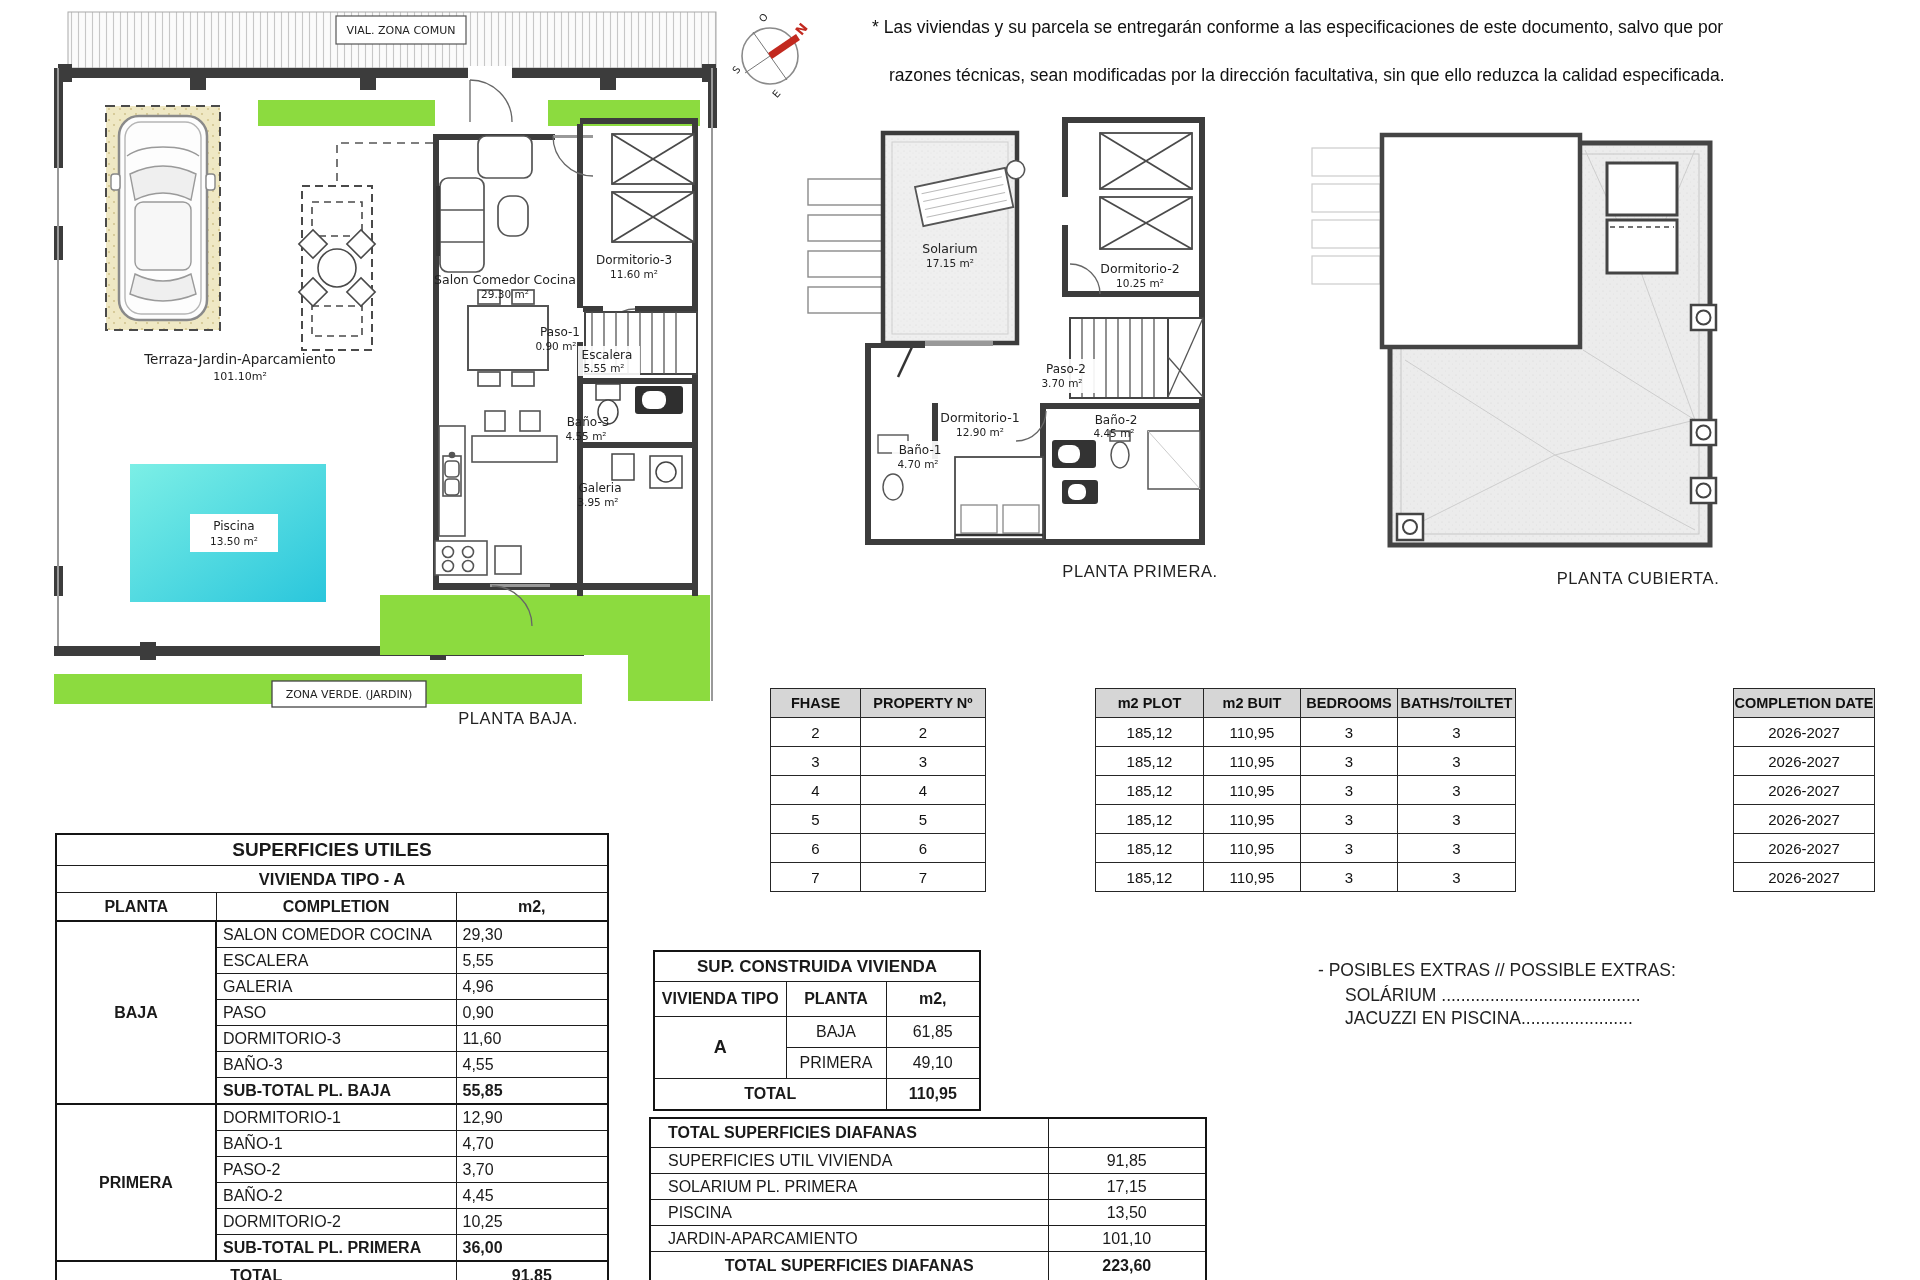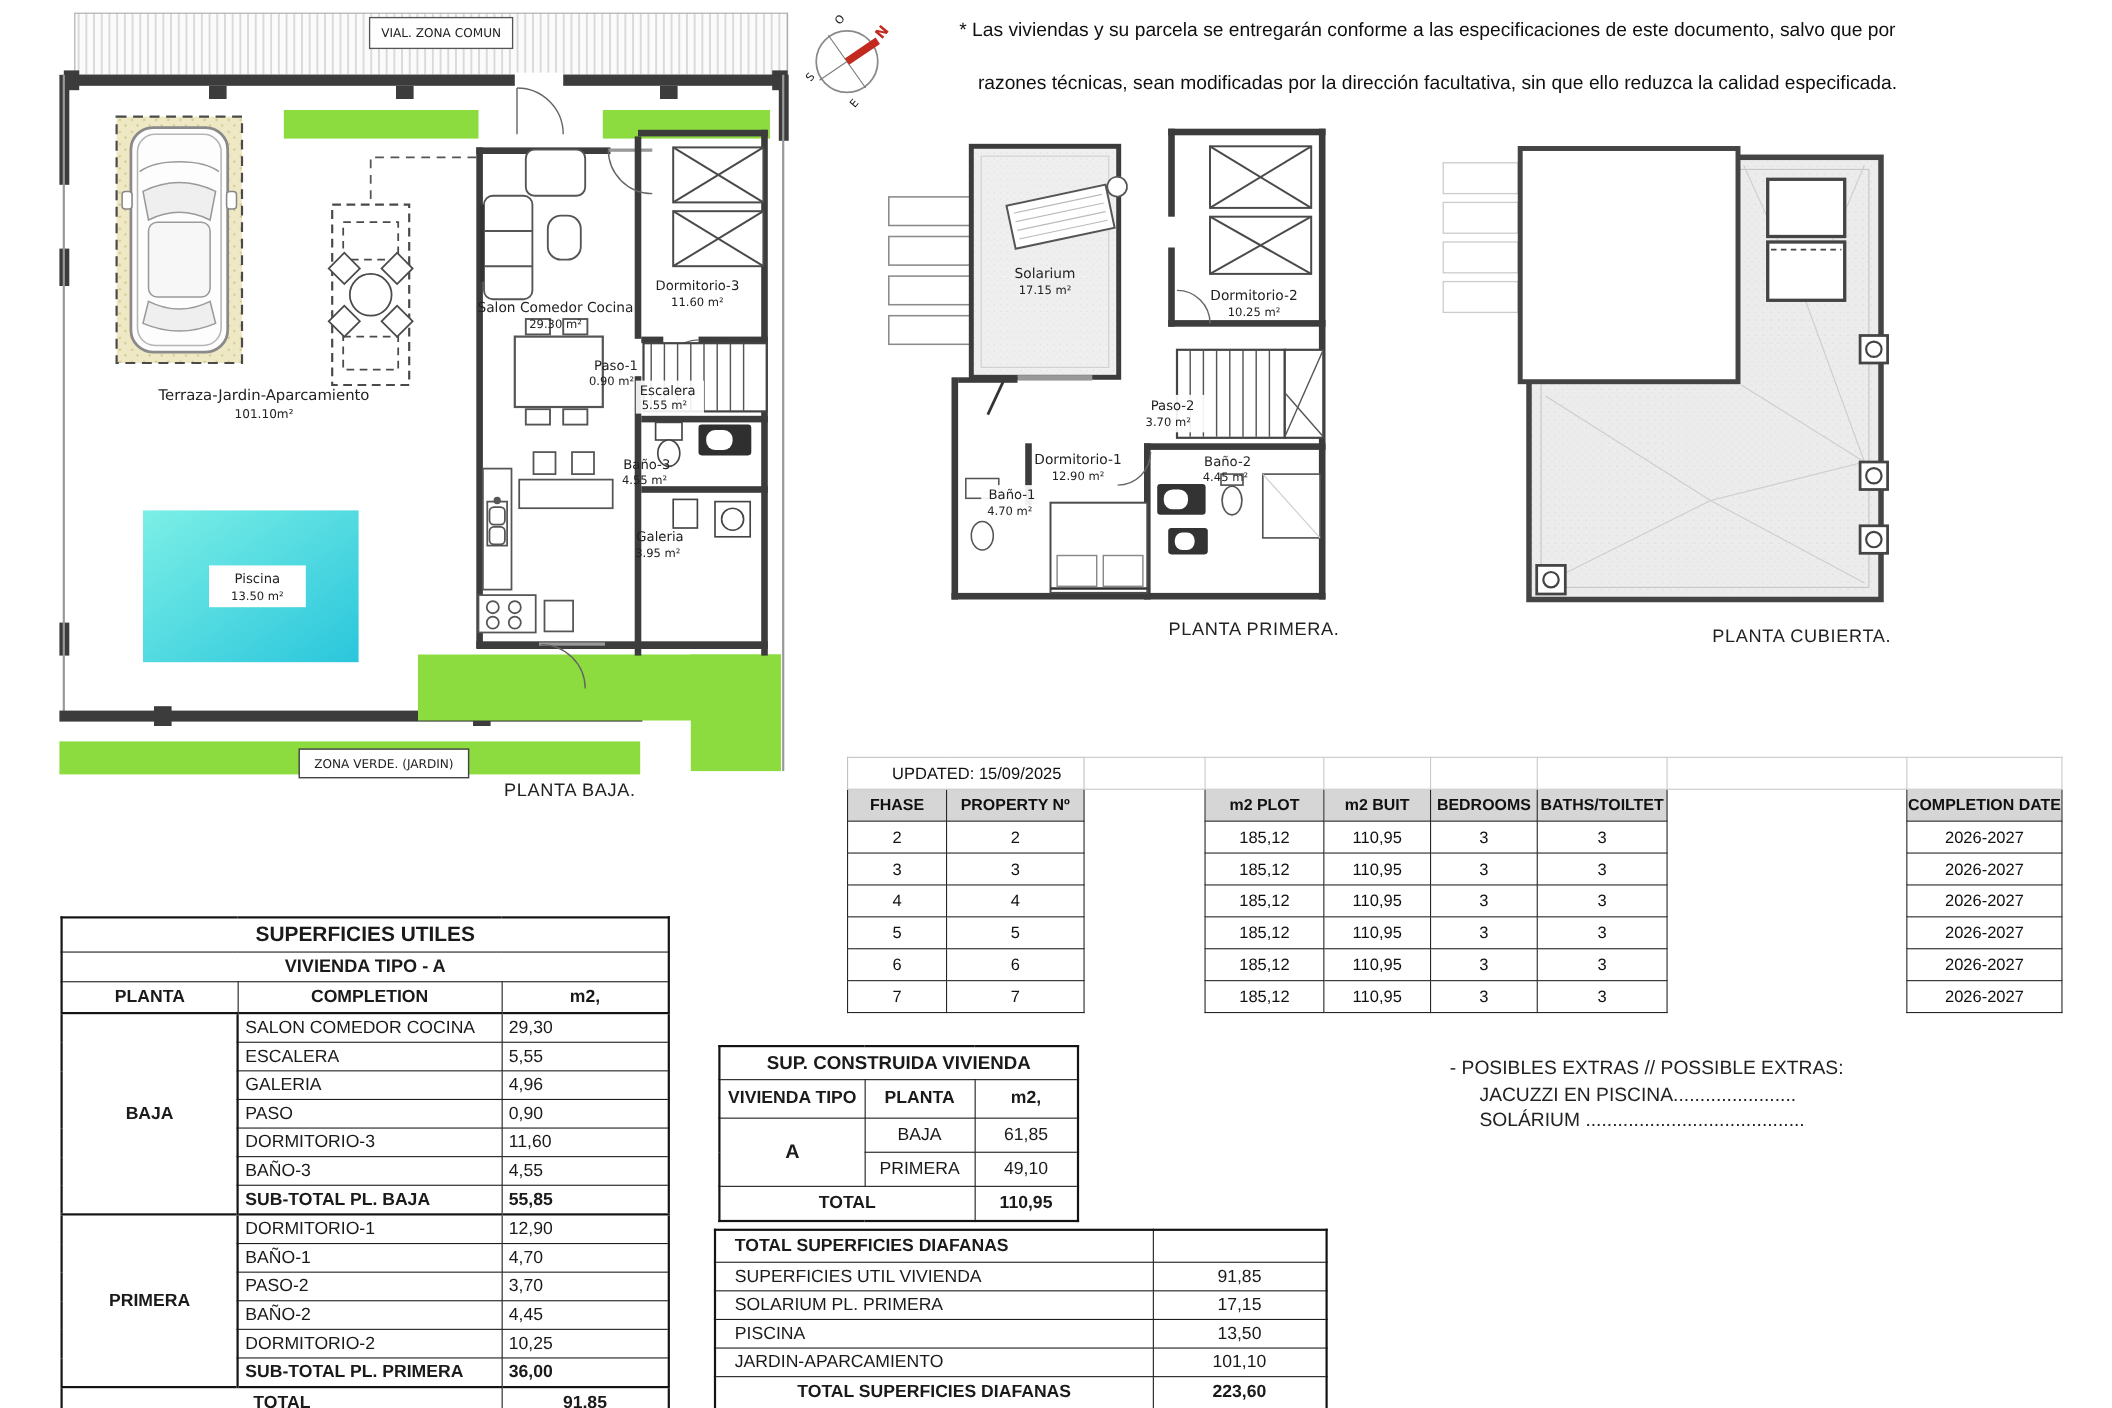--- a/index.html
+++ b/index.html
@@ -454,30 +454,20 @@
         <col style="width:125px">
         <col style="width:110px">
       <col style="width:108px">
         <col style="width:97px">
         <col style="width:97px">
       <col style="width:118px">
         <col style="width:218px">
         <col style="width:141px">
     </colgroup>
     <tbody>
-        <tr>
-      <td class="u" colspan="2">UPDATED: 15/09/2025</td>
-      <td class="ue"></td>
-          <td class="ue"></td>
-      <td class="ue"></td>
-          <td class="ue"></td>
-      <td class="ue"></td>
-          <td class="ue"></td>
-      <td class="ue"></td>
-    </tr>
     <tr>
       <td class="h">FHASE</td>
       <td class="h">PROPERTY Nº</td>
       <td class="g"></td>
       <td class="h">m2 PLOT</td>
       <td class="h">m2 BUIT</td>
       <td class="h">BEDROOMS</td>
       <td class="h">BATHS/TOILTET</td>
       <td class="g"></td>
       <td class="h">COMPLETION DATE</td>
@@ -689,17 +679,17 @@
         </tr>
     <tr>
       <td class="tot">TOTAL SUPERFICIES DIAFANAS</td>
       <td class="tot">223,60</td>
     </tr>
   </tbody>
     </table>
 
   <div id="notes">
     <div class="n2">- POSIBLES EXTRAS // POSSIBLE EXTRAS:</div>
+    <div class="ind">SOLÁRIUM .........................................</div>
     <div class="ind">JACUZZI EN PISCINA.......................</div>
-    <div class="ind">SOLÁRIUM .........................................</div>
   </div>
 
 </div>
 
 </body></html>

